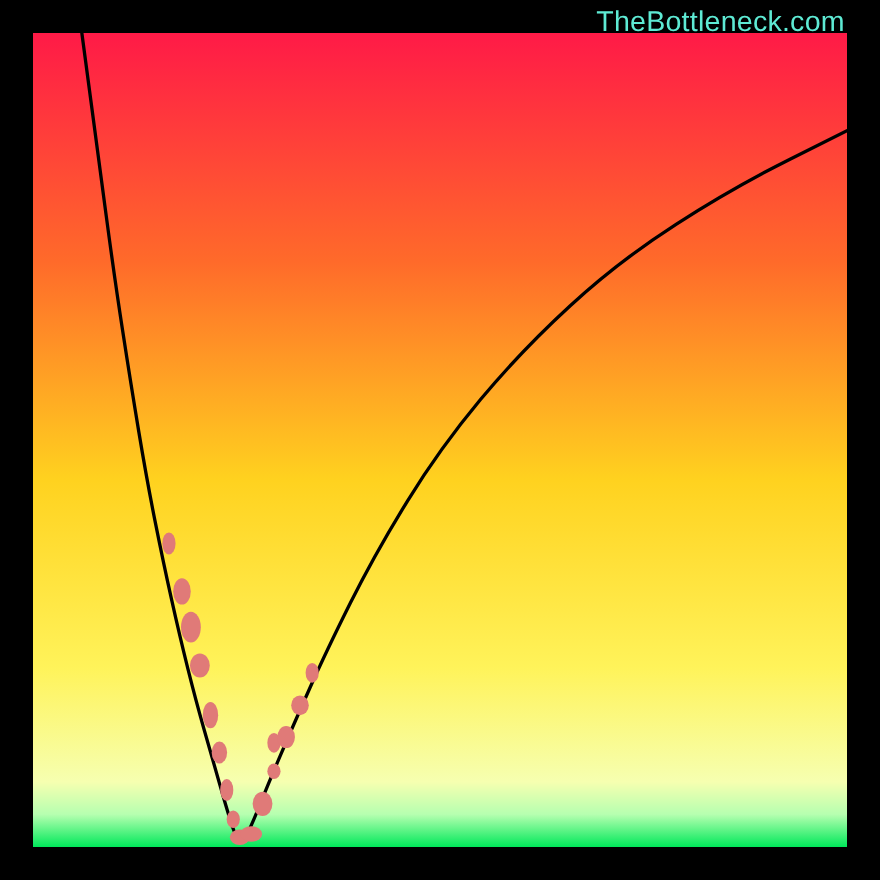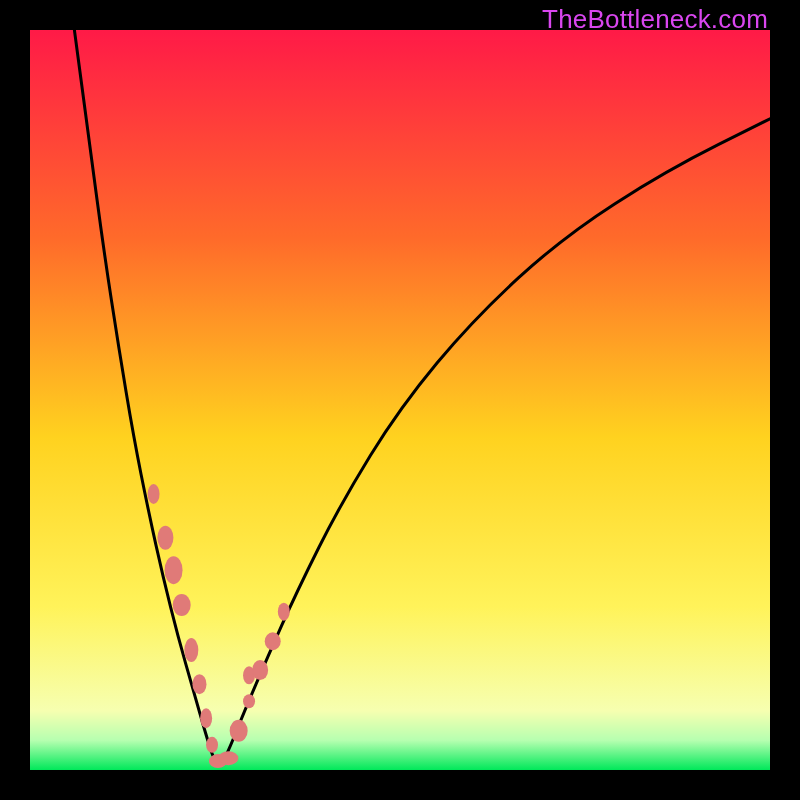--- a/index.html
+++ b/index.html
@@ -33,21 +33,21 @@
     width: 100%;
     height: 100%;
   }
   .watermark {
     position: absolute;
     top: 4px;
     right: 32px;
     font-family: Arial, Helvetica, sans-serif;
     font-size: 26px;
     font-weight: 500;
-    color: #d946ef;
+    color: #5eead4;
     letter-spacing: 0.2px;
   }
   svg.curve {
     position: absolute;
     left: 0;
     top: 0;
     width: 100%;
     height: 100%;
   }
   .marker {

